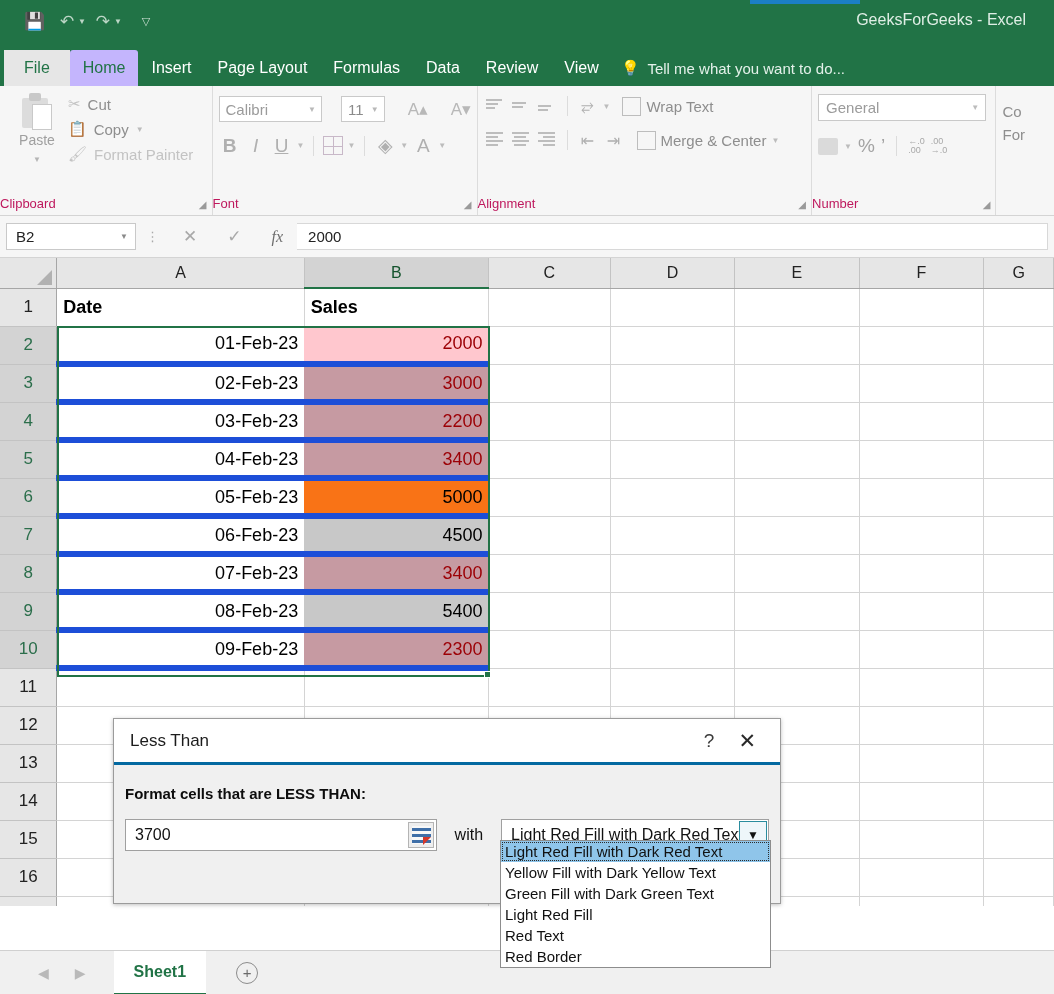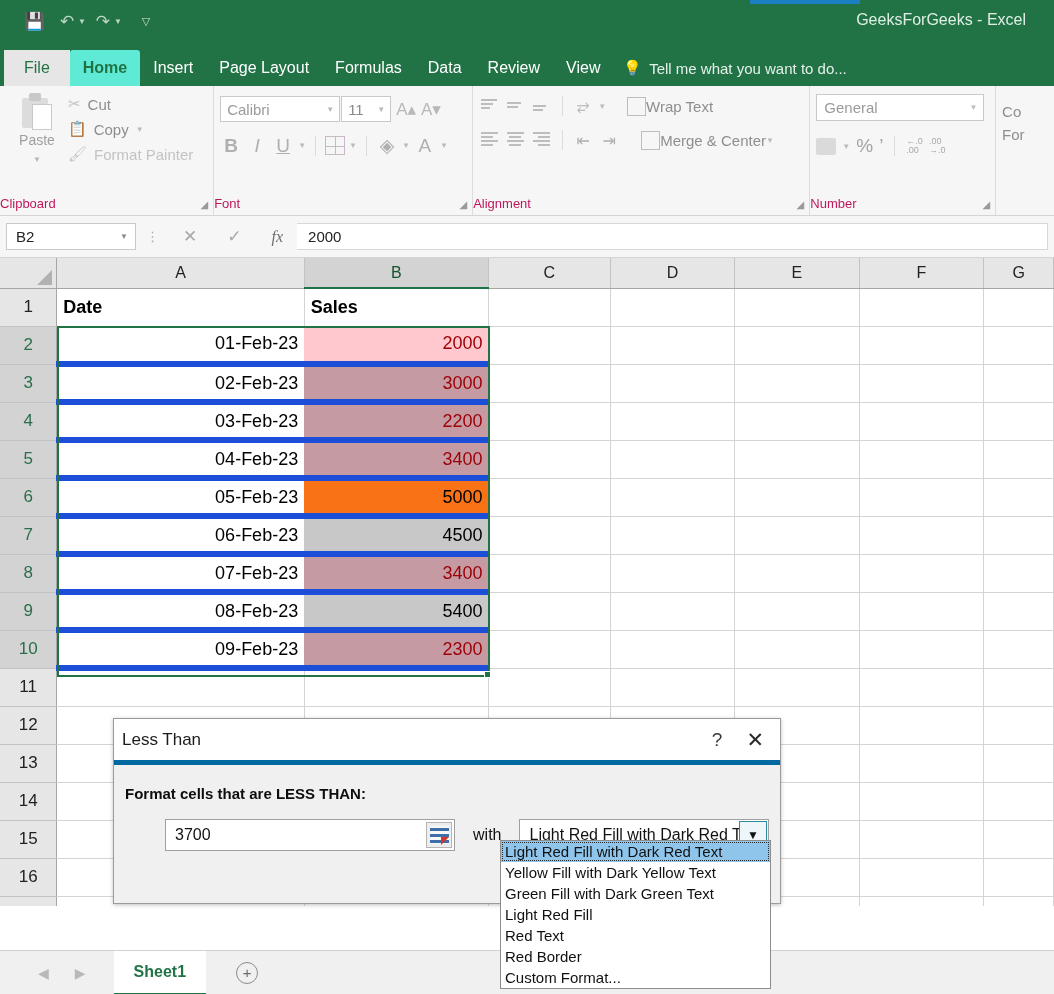--- a/index.html
+++ b/index.html
@@ -37,21 +37,21 @@
   }
   .tab-file {
     background: #e6e6e6; color: #217346; height: 36px; padding: 0 20px;
     display: flex; align-items: center; font-size: 16px; margin-left: 4px;
   }
   .tab {
     height: 36px; padding: 0 13px; display: flex; align-items: center;
     color: #fff; font-size: 16px;
   }
   .tab.active {
-    background: #5eead4; color: #217346; border-radius: 3px 3px 0 0; font-weight: bold;
+    background: #c4b5fd; color: #217346; border-radius: 3px 3px 0 0;
   }
   .tellme {
     display: flex; align-items: center; gap: 7px; height: 36px;
     padding: 0 10px; color: #e4f1ea; font-size: 15px;
   }
   .bulb { font-size: 15px; color: #fff; }
 
   
   .ribbon {
     height: 130px; background: #f6f6f6; border-bottom: 1px solid #d4d4d4;
@@ -89,21 +89,21 @@
   .pi-page {
     position: absolute; left: 12px; top: 12px; width: 20px; height: 26px;
     background: #fff; border: 1px solid #c9c9c9;
   }
   .paste-caret { font-size: 8px; color: #b5b5b5; margin-top: 7px; }
   .clip-items { display: flex; flex-direction: column; gap: 7px; padding-top: 3px; }
   .clip-row { display: flex; align-items: center; gap: 7px; font-size: 15px; }
 
   
   .fontgrp { width: 265px; padding-top: 10px; }
-  .frow1 { display: flex; align-items: center; gap: 1px; }
+  .frow1 { display: flex; align-items: center; gap: 19px; }
   .fname {
     width: 120px; height: 26px; border: 1px solid #c9c9c9; background: #fff;
     display: flex; align-items: center; padding-left: 6px; font-size: 15px;
     color: #9b9b9b;
   }
   .fname .cr, .fsize .cr { margin-left: auto; margin-right: 5px; font-size: 8px; color: #b9b9b9; }
   .fsize {
     width: 50px; height: 26px; border: 1px solid #c9c9c9; background: #fff;
     display: flex; align-items: center; padding-left: 6px; font-size: 15px;
     color: #8b8b8b;
@@ -120,21 +120,21 @@
   .mini-cr { font-size: 8px; color: #bcbcbc; }
 
   
   .aligngrp { width: 345px; padding-top: 10px; }
   .arow { display: flex; align-items: center; gap: 4px; }
   .arow.second { margin-top: 14px; }
   .ali { width: 22px; height: 18px; position: relative; }
   .ali i {
     position: absolute; left: 2px; height: 2px; background: #bdbdbd; display: block;
   }
-  .wrap-item { display: flex; align-items: center; font-size: 15px; color: #8e8e8e; margin-left: 17px; }
+  .wrap-item { display: flex; align-items: center; gap: 5px; font-size: 15px; color: #8e8e8e; margin-left: 8px; }
   .sq-ico { width: 19px; height: 19px; border: 1px solid #bdbdbd; position: relative; }
 
   
   .numgrp { width: 190px; padding-top: 8px; }
   .numfmt {
     width: 168px; height: 27px; border: 1px solid #c9c9c9; background: #fff;
     display: flex; align-items: center; padding-left: 7px; font-size: 15px; color: #9b9b9b;
   }
   .nrow { display: flex; align-items: center; gap: 6px; margin-top: 14px; }
   .money { width: 20px; height: 17px; background: #dadada; border-radius: 2px; position: relative; }
@@ -199,33 +199,32 @@
   }
 
   
   .dialog {
     position: absolute; left: 113px; top: 718px; width: 668px; height: 186px;
     background: #f0f0f0; border: 1px solid #9b9b9b;
     box-shadow: 0 1px 4px rgba(0,0,0,.25); z-index: 50;
   }
   .dlg-title {
     height: 46px; background: #fff; display: flex; align-items: center;
-    padding: 0 8px; border-bottom: 5px solid #0369a1;
+    padding: 0 16px; border-bottom: 3px solid #0369a1;
   }
   .dlg-title-text { font-size: 17px; color: #1c1c1c; }
   .dlg-help { margin-left: auto; font-size: 19px; color: #3a3a3a; padding: 0 16px; }
   .dlg-close { font-size: 21px; color: #2a2a2a; padding: 0 8px; }
   .dlg-body { padding: 20px 11px 0 11px; }
   .dlg-label { font-size: 15px; font-weight: bold; color: #0d0d0d; }
   .dlg-row { display: flex; align-items: center; margin-top: 17px; }
   .dlg-input {
     width: 314px; height: 32px; background: #fff; border: 1px solid #a0a0a0;
     display: flex; align-items: center; padding-left: 9px; font-size: 16px; color: #111;
     position: relative;
-    margin-left: 40px;
   }
   .rangesel {
     position: absolute; right: 2px; top: 2px; width: 26px; height: 26px;
     background: #eeeeee; border: 1px solid #b4b4b4; overflow: hidden;
   }
   .rs-grid { position: absolute; left: 3px; top: 3px; width: 19px; height: 18px; background: #f8f8f8; }
   .rs-grid i { position: absolute; left: 0; right: 0; height: 3px; background: #3f6fa8; }
   .rs-arrow {
     position: absolute; right: 2px; bottom: 2px; width: 0; height: 0;
     border-style: solid; border-width: 8px 8px 0 0; border-color: #d4372a transparent transparent transparent;
@@ -688,21 +687,20 @@
   </div>
 </div>
 
 <div class="dropdown">
   <div class="dd-item selected">Light Red Fill with Dark Red Text</div>
   <div class="dd-item">Yellow Fill with Dark Yellow Text</div>
   <div class="dd-item">Green Fill with Dark Green Text</div>
   <div class="dd-item">Light Red Fill</div>
   <div class="dd-item">Red Text</div>
   <div class="dd-item">Red Border</div>
-  <div class="dd-item">Custom Format...</div>
 </div>
 
 <div class="tabbar">
   <span class="nav-arrow">◀</span>
   <span class="nav-arrow">▶</span>
   <div class="sheet-tab">Sheet1</div>
   <div class="add-sheet">+</div>
 </div>
 
 </body></html>

